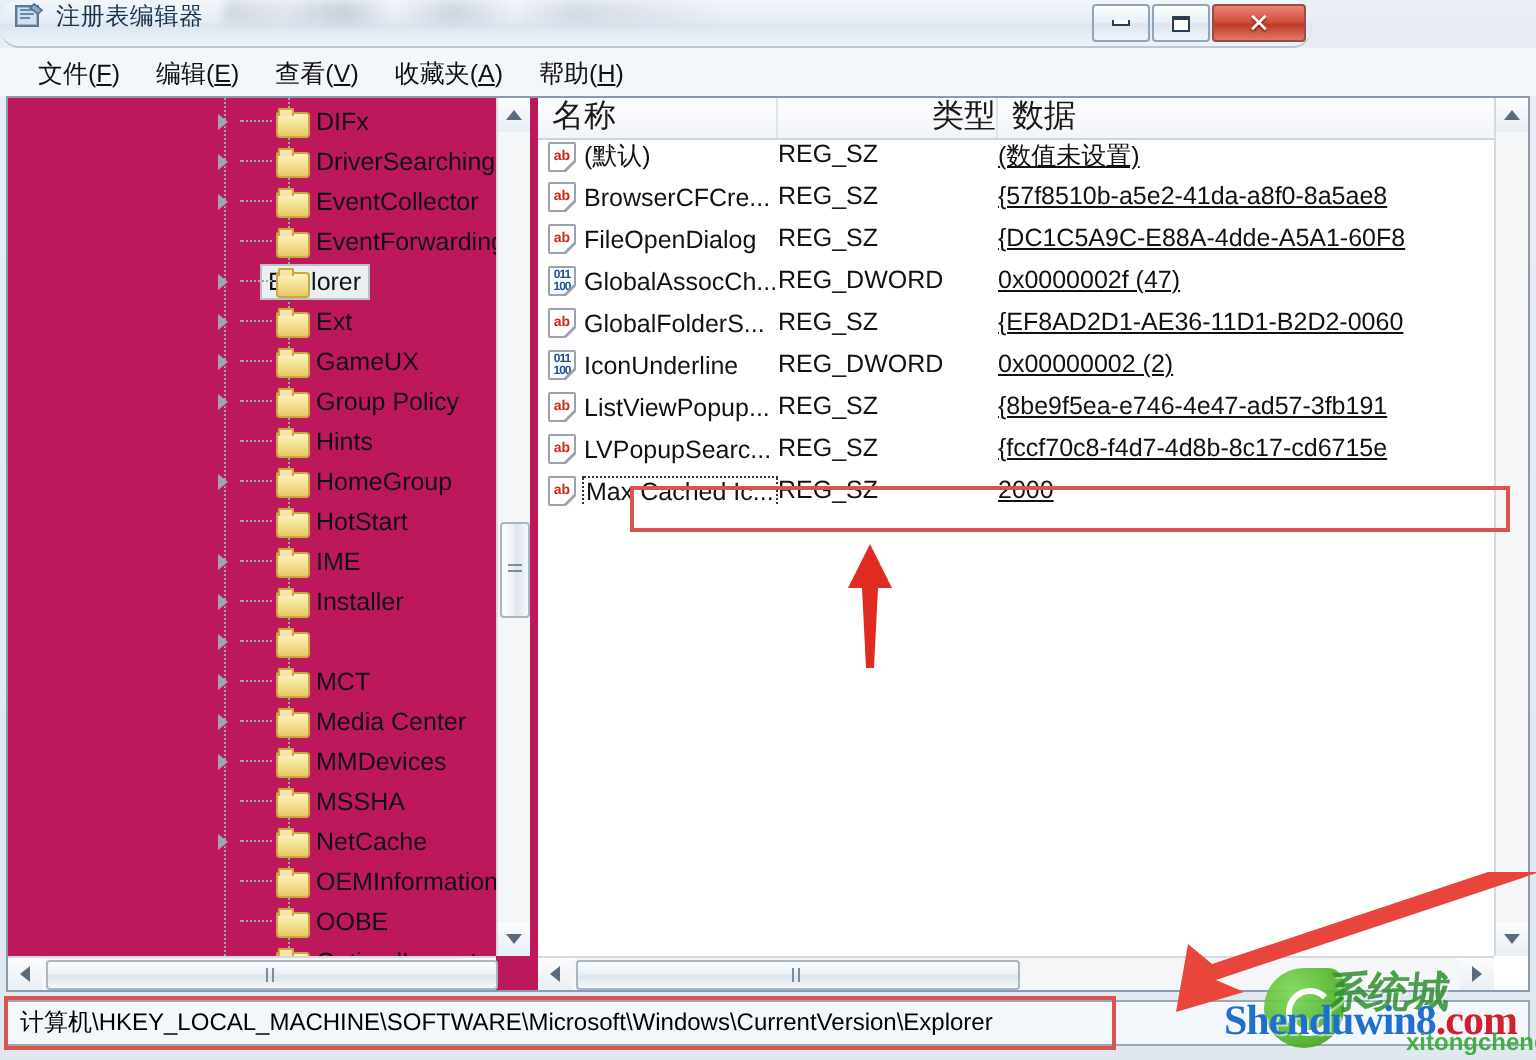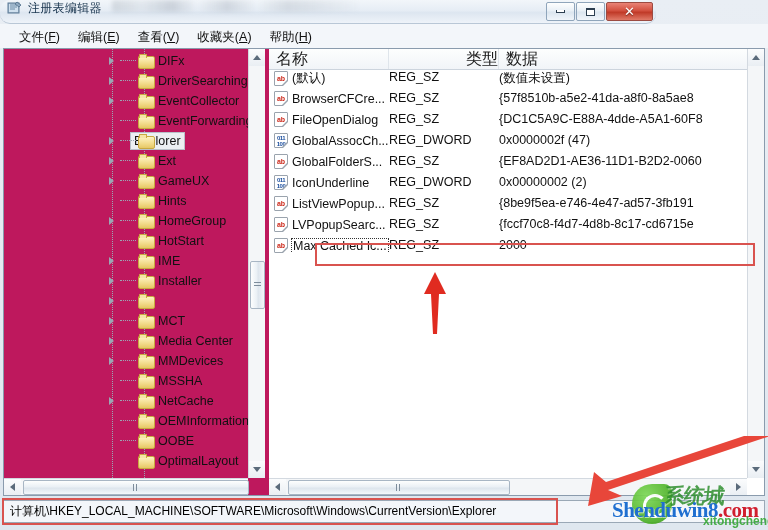--- a/index.html
+++ b/index.html
@@ -199,21 +199,21 @@
   .col-name { width: 120px; }
   .col-type { width: 110px; text-align: right; }
   .col-data { flex: 1 1 auto; border-right: none; }
   .list-body { position: absolute; left: 0; top: 21px; right: 17px; bottom: 17px; overflow: hidden; }
   .vrow {
     height: 21px; display: flex; align-items: flex-start; white-space: nowrap;
   }
   .vcell { font-size: 12.5px; color: #111; overflow: hidden; white-space: nowrap; }
   .vcell.name { width: 120px; display: flex; align-items: center; padding-left: 5px; }
   .vcell.type { width: 110px; }
-  .vcell.data { flex: 1 1 auto; }
+  .vcell.data { flex: 1 1 auto; text-decoration: underline; }
   .nametext { margin-left: 4px; }
   .vrow.focused .nametext { outline: 1px dotted #333; padding: 0 1px; }
 
   .ico {
     width: 14px; height: 15px; flex: 0 0 auto; position: relative;
     background: #fff; border: 1px solid #9aa3ad;
     border-radius: 1px;
     font-size: 7px; line-height: 13px; text-align: center;
     font-family: "Liberation Sans", sans-serif; font-weight: bold;
   }
@@ -369,20 +369,26 @@
               <div class="folder"></div>
               <span class="tree-label">Ext</span>
             </div>
             <div class="tree-row">
               <div class="expander"></div>
               <div class="hline"></div>
               <div class="folder"></div>
               <span class="tree-label">GameUX</span>
             </div>
             <div class="tree-row">
+              <div class="expander"></div>
+              <div class="hline"></div>
+              <div class="folder"></div>
+              <span class="tree-label">Group Policy</span>
+            </div>
+            <div class="tree-row">
               <div class="hline"></div>
               <div class="folder"></div>
               <span class="tree-label">Hints</span>
             </div>
             <div class="tree-row">
               <div class="expander"></div>
               <div class="hline"></div>
               <div class="folder"></div>
               <span class="tree-label">HomeGroup</span>
             </div>

